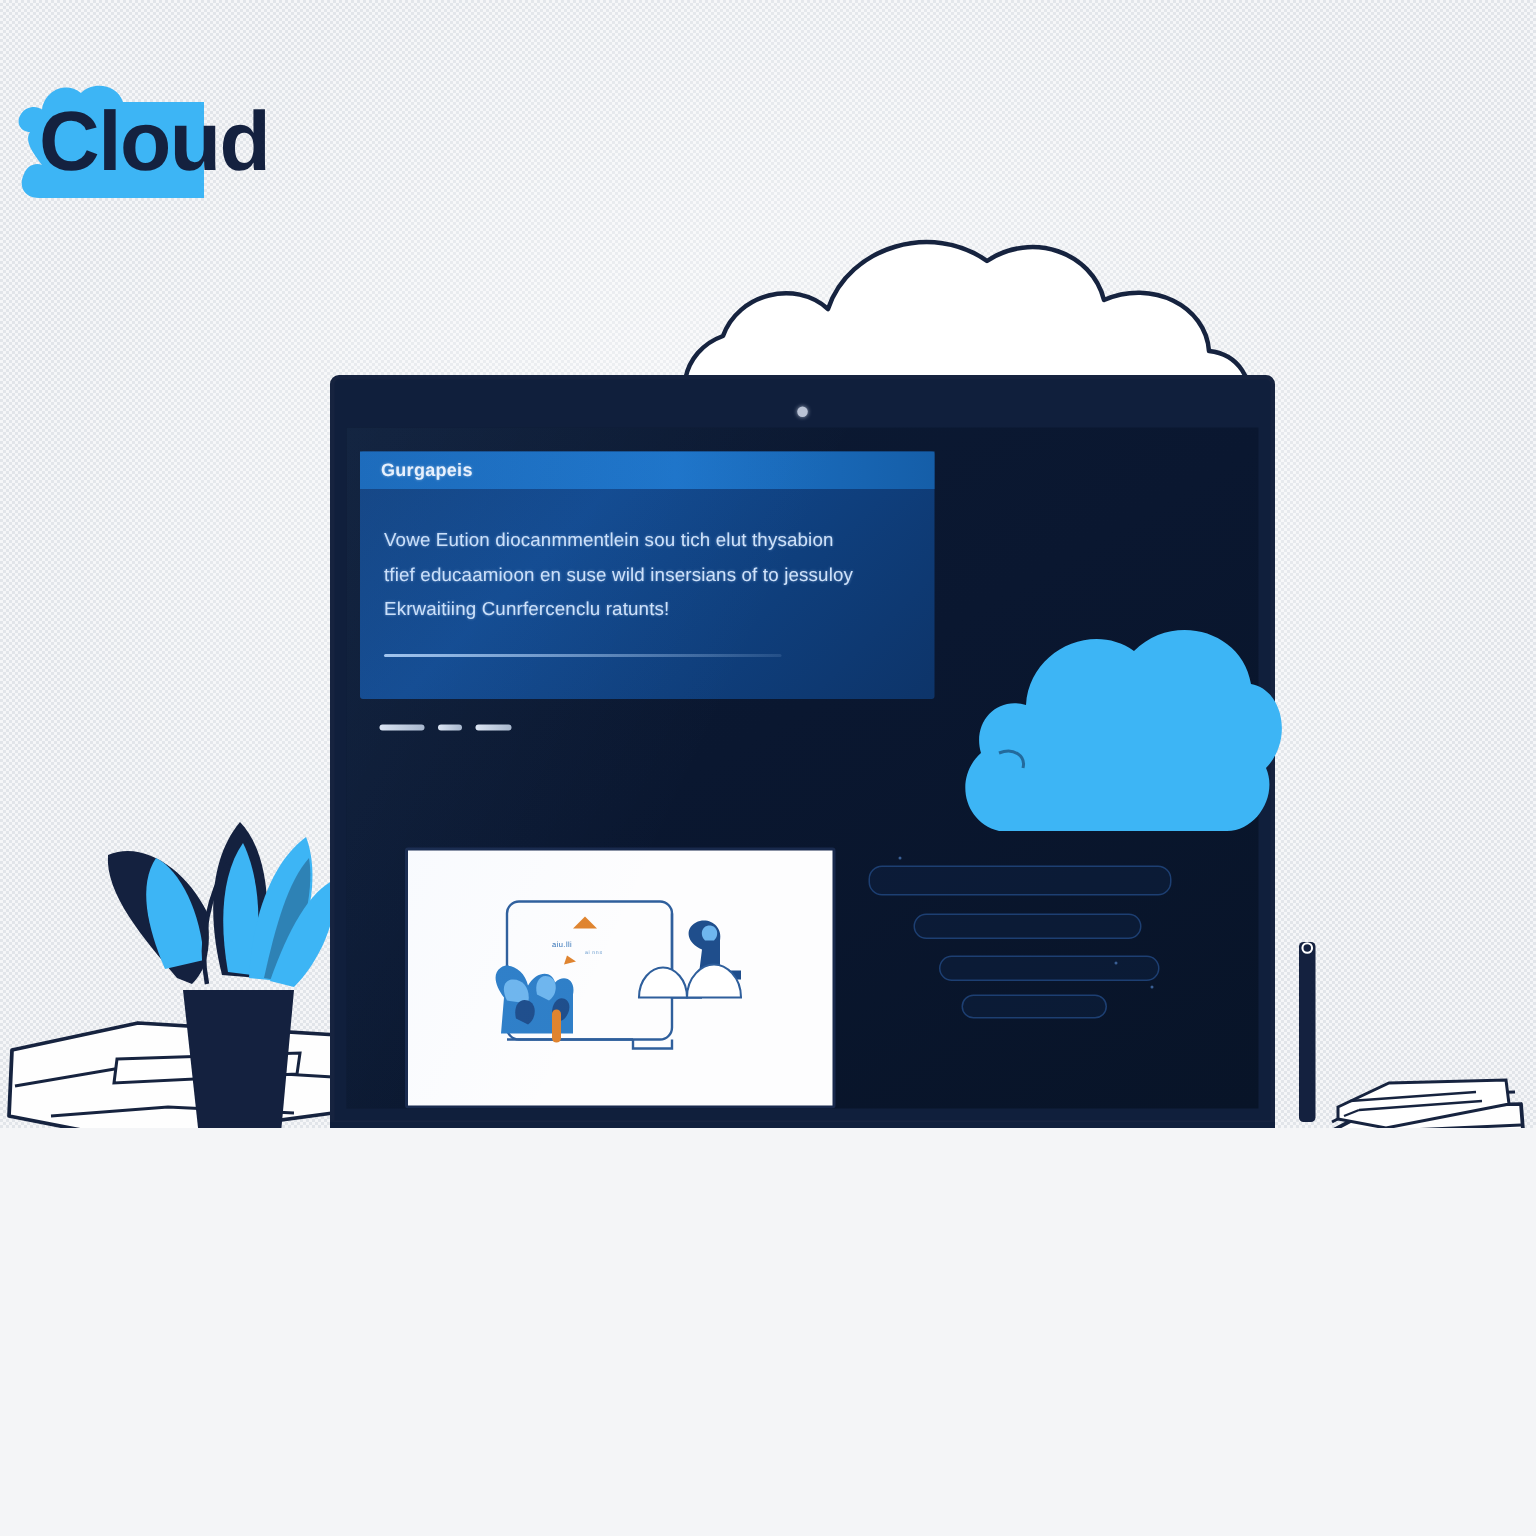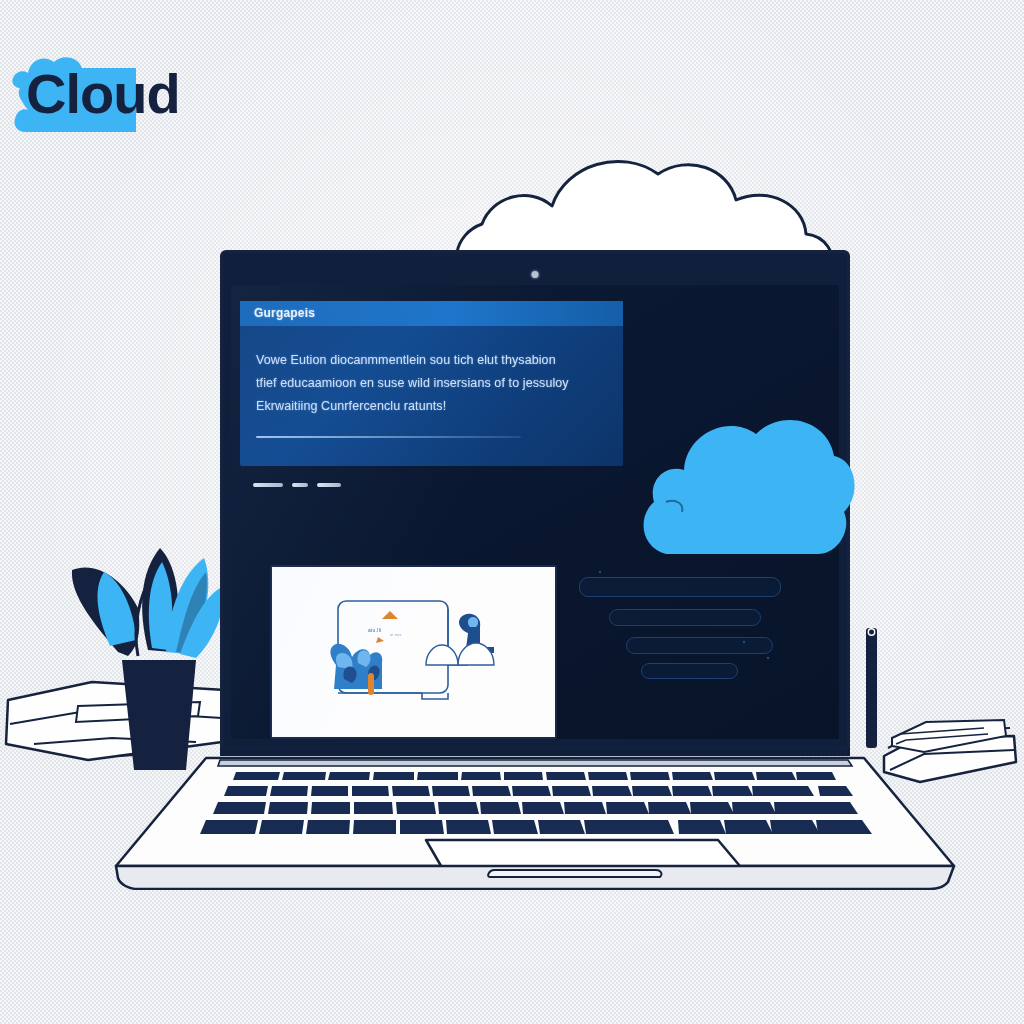--- a/index.html
+++ b/index.html
@@ -1,21 +1,21 @@
 <!DOCTYPE html>
 <html><head>
 <meta charset="utf-8">
 <style>
   html,body{margin:0;padding:0;}
   body{
     width:1024px;height:1024px;overflow:hidden;
     font-family:"Liberation Sans", sans-serif;
     background:#f4f5f7;
   }
-  #scene{position:relative;width:1024px;height:1024px;overflow:hidden;background:#ef4444;}
+  #scene{position:relative;width:1024px;height:752px;overflow:hidden;background:#ef4444;}
 
   
   .bg-texture{
     position:absolute;inset:0;
     background-color:#f5f6f8;
     background-image:
       linear-gradient(45deg,rgba(180,188,200,.30) 25%,transparent 25%,transparent 75%,rgba(180,188,200,.30) 75%),
       linear-gradient(45deg,rgba(180,188,200,.30) 25%,transparent 25%,transparent 75%,rgba(180,188,200,.30) 75%);
     background-size:4px 4px;
     background-position:0 0,2px 2px;

